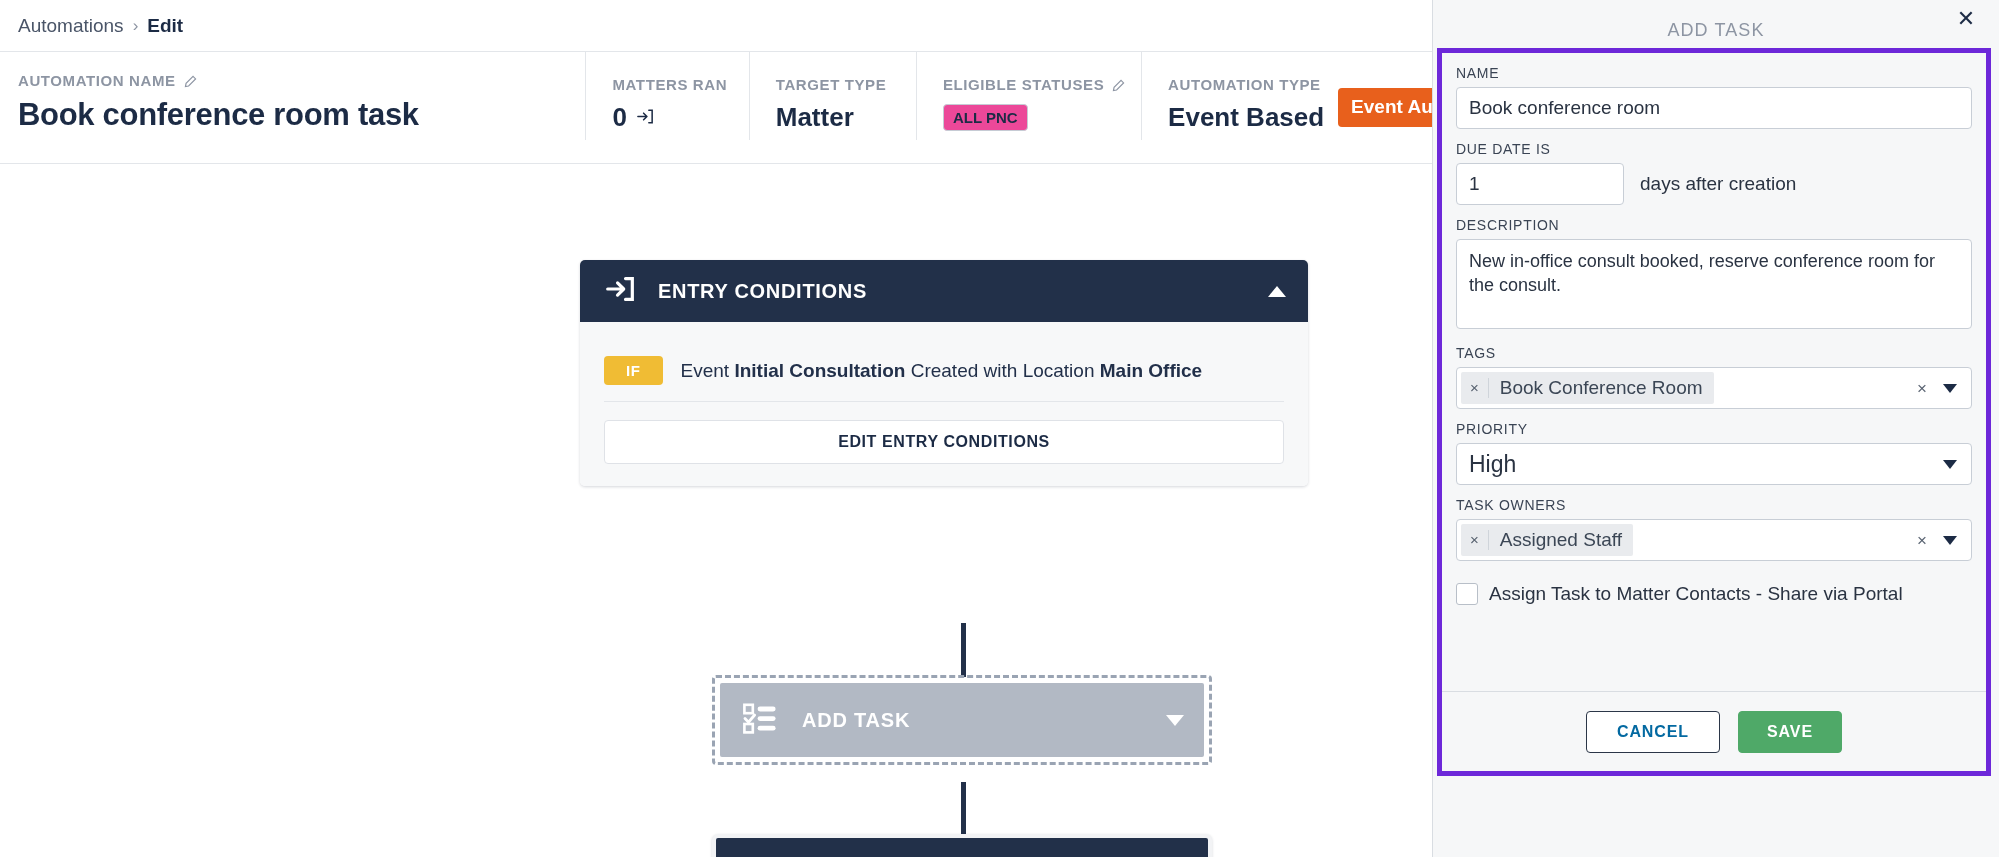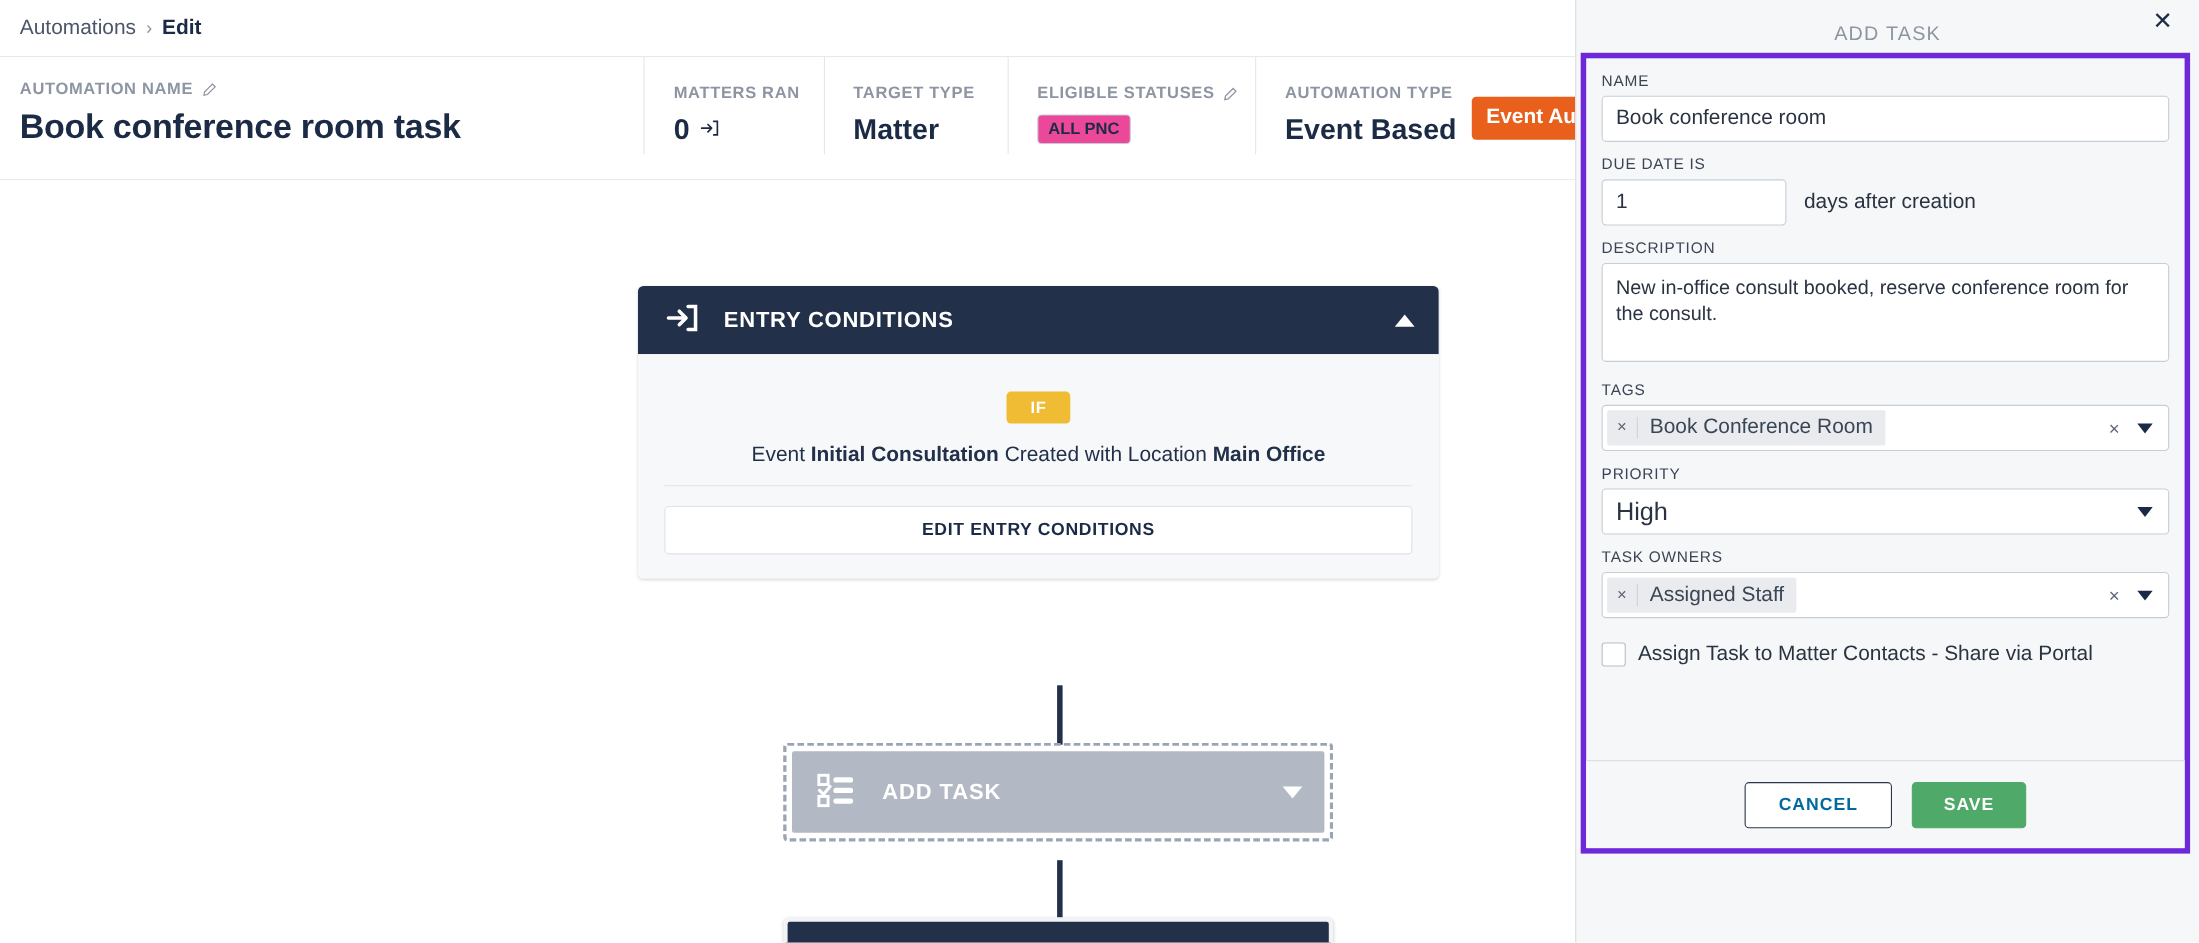--- a/index.html
+++ b/index.html
@@ -116,21 +116,20 @@
 
   .cond-body { background: #f7f8f9; padding: 20px 24px 22px 24px; }
   .cond-sub {
     text-align: center; color: #9aa2ad; font-size: 18px;
     padding-bottom: 14px; border-bottom: 1px solid #e3e6ea;
   }
   .cond-row {
     display: flex; align-items: center; gap: 18px;
     padding: 14px 0 16px 0;
     border-bottom: 1px solid #e3e6ea;
-    flex-direction: column;
   }
   .if-chip {
     background: #f0bc34; color: #ffffff;
     font-size: 15px; font-weight: bold; letter-spacing: .6px;
     border-radius: 4px; padding: 6px 22px;
   }
   .cond-text { font-size: 19px; color: #22304a; }
   .cond-text b { font-weight: bold; }
   .edit-btn {
     display: block; width: 100%;

